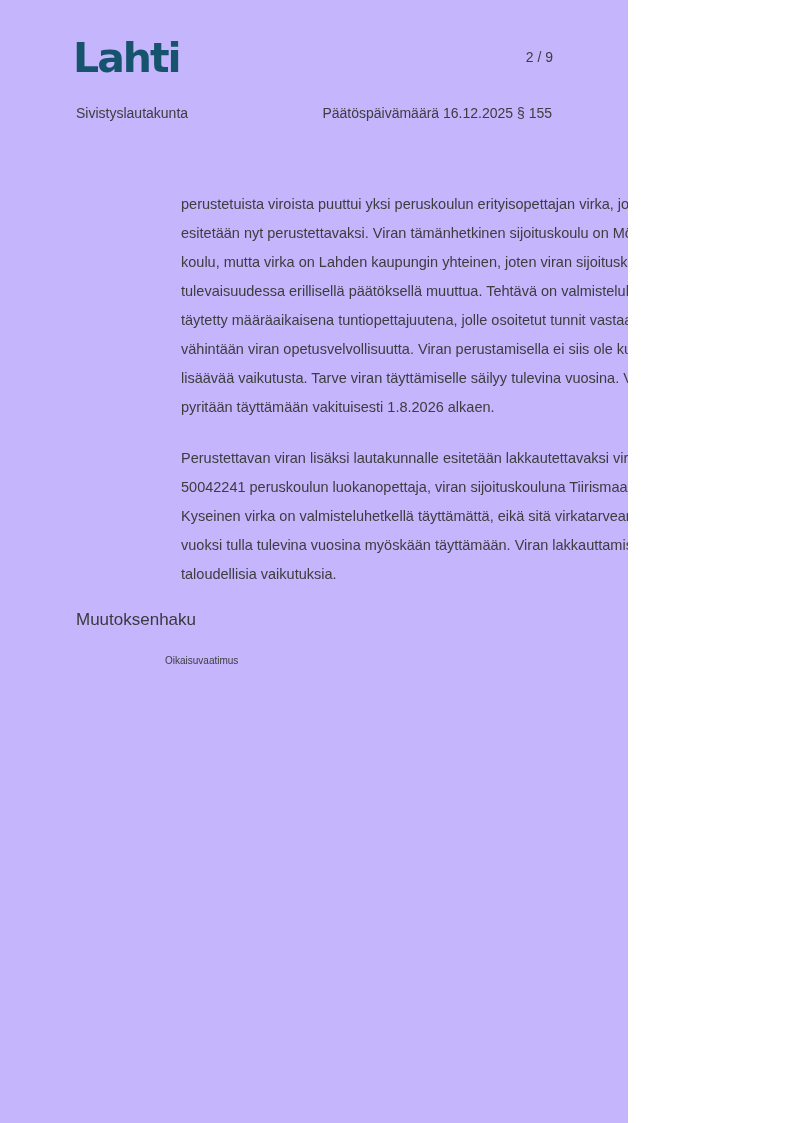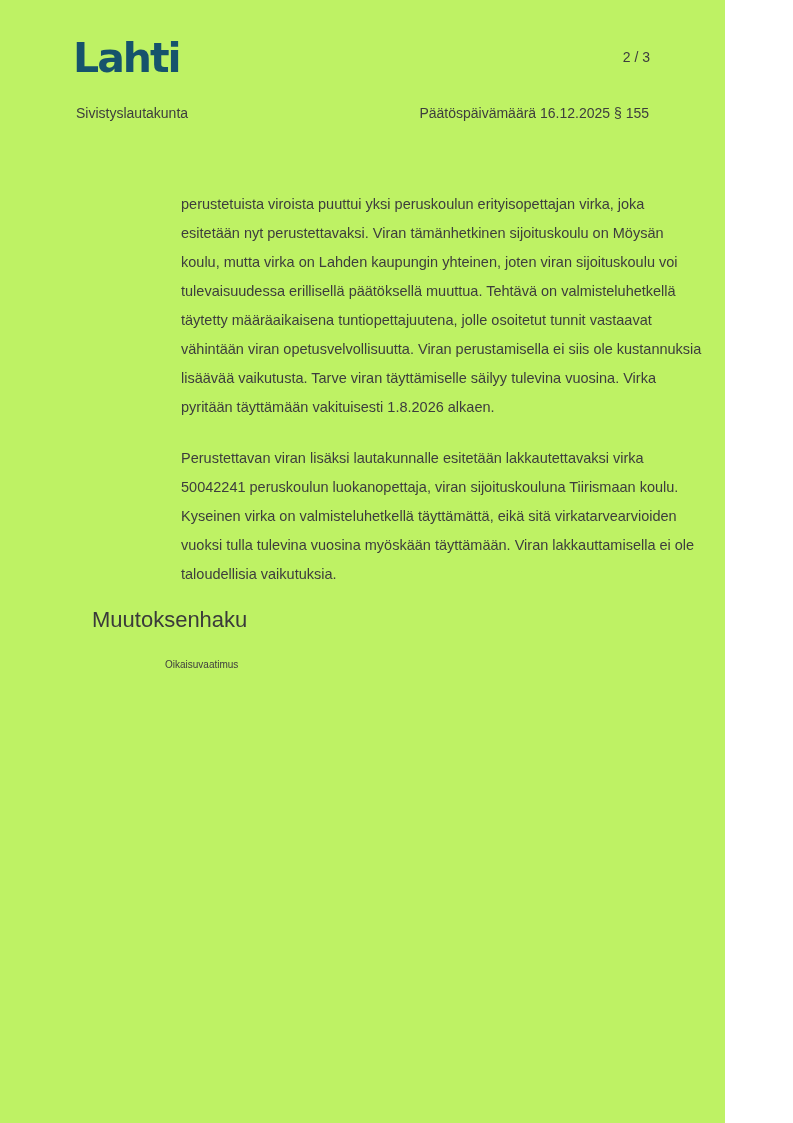--- a/index.html
+++ b/index.html
@@ -2,23 +2,23 @@
 <html lang="fi"><head>
 <meta charset="utf-8">
 <style>
   html, body {
     margin: 0;
     padding: 0;
     background: #ffffff;
   }
   .page {
     position: relative;
-    width: 725px;
+    width: 628px;
     height: 1123px;
-    background: #bef264;
+    background: #c4b5fd;
     font-family: "Liberation Sans", sans-serif;
     color: #3d3d3d;
     overflow: hidden;
   }
   .logo {
     position: absolute;
     left: 73px;
     top: 36px;
     font-family: "DejaVu Sans", sans-serif;
     font-size: 41px;
@@ -66,41 +66,41 @@
   .body-paragraph + .body-paragraph {
     margin-top: 22px;
   }
   .section {
     margin-top: 14px;
   }
   .section + .section {
     margin-top: 27px;
   }
   .section-heading {
-    margin: 16px;
-    font-size: 22px;
+    margin: 0;
+    font-size: 17px;
     line-height: 29px;
     font-weight: 400;
     color: #3a3a3a;
   }
   .section-content {
     margin: 12px 0 0 89px;
     font-size: 10px;
     line-height: 29px;
     color: #3d3d3d;
   }
 </style>
 </head>
 <body>
 
 <div class="page">
 
   <div class="logo">Lahti</div>
 
-  <div class="page-indicator">2 / 3</div>
+  <div class="page-indicator">2 / 9</div>
 
   <div class="meta-row">
     <span>Sivistyslautakunta</span>
     <span>Päätöspäivämäärä 16.12.2025 § 155</span>
   </div>
 
   <div class="content">
 
     <div class="indent">
       <p class="body-paragraph">perustetuista viroista puuttui yksi peruskoulun erityisopettajan virka, joka esitetään nyt perustettavaksi. Viran tämänhetkinen sijoituskoulu on Möysän koulu, mutta virka on Lahden kaupungin yhteinen, joten viran sijoituskoulu voi tulevaisuudessa erillisellä päätöksellä muuttua. Tehtävä on valmisteluhetkellä täytetty määräaikaisena tuntiopettajuutena, jolle osoitetut tunnit vastaavat vähintään viran opetusvelvollisuutta. Viran perustamisella ei siis ole kustannuksia lisäävää vaikutusta. Tarve viran täyttämiselle säilyy tulevina vuosina. Virka pyritään täyttämään vakituisesti 1.8.2026 alkaen.</p>

